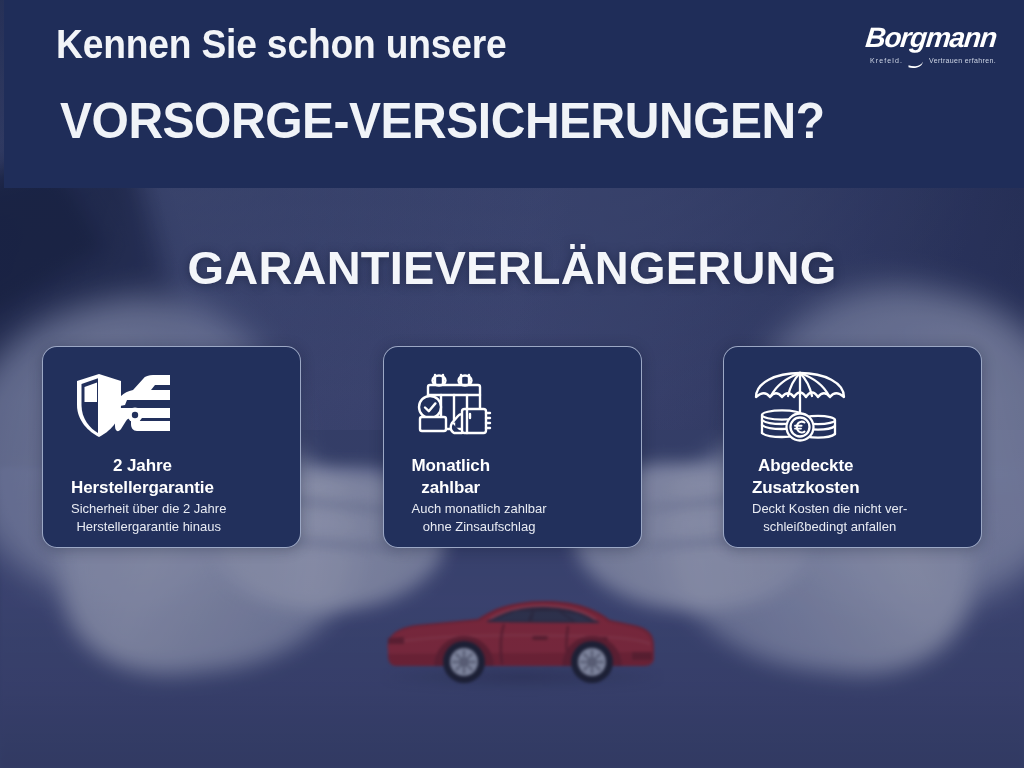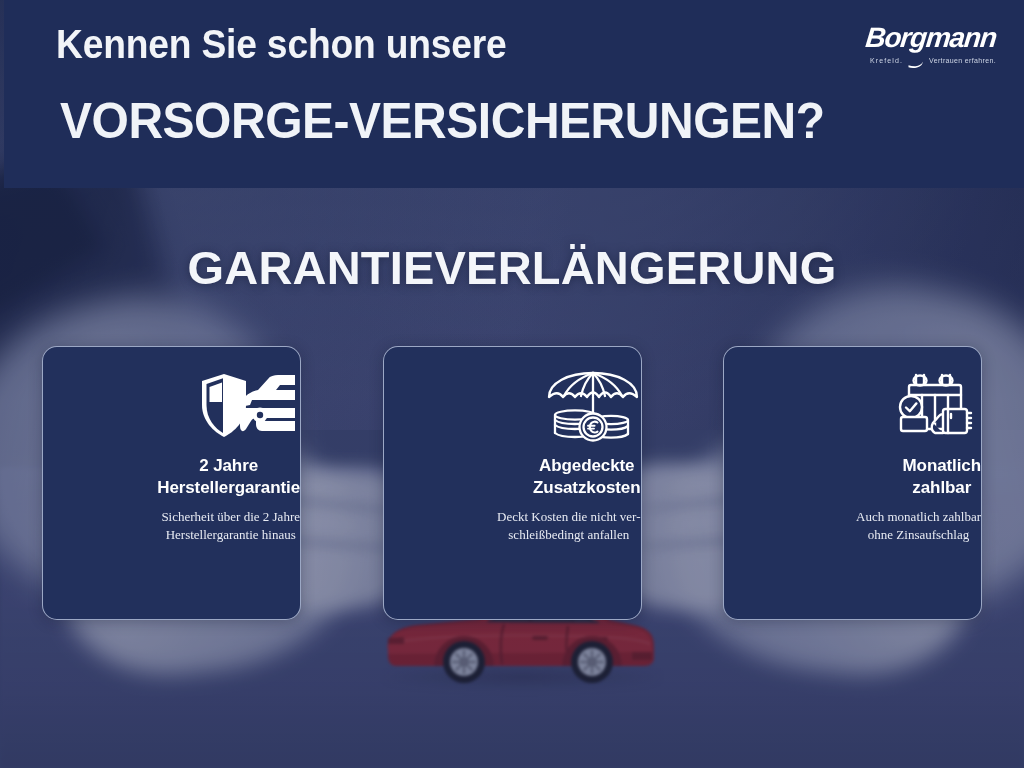--- a/index.html
+++ b/index.html
@@ -260,55 +260,54 @@
     position: absolute;
     left: 42px; top: 346px;
     width: 940px; height: 230px;
     display: flex;
     justify-content: space-between;
     z-index: 7;
   }
   .card {
     position: relative;
     width: 259px;
-    height: 274px;
+    height: 202px;
     box-sizing: border-box;
     border-radius: 15px;
     background: #22305c;
     border: 1px solid rgba(197,208,232,0.75);
     box-shadow: 0 2px 14px rgba(14,20,44,0.30);
     display: flex;
     flex-direction: column;
-    align-items: flex-end;
+    align-items: flex-start;
     padding-top: 22px;
+    padding-left: 28px;
   }
   .card-icon {
     height: 76px;
     display: flex;
     align-items: center;
     justify-content: center;
   }
   .card-title {
     margin-top: 10px;
     font-size: 17px;
     font-weight: bold;
     color: #ffffff;
     text-align: center;
     line-height: 1.32;
     letter-spacing: -0.1px;
     white-space: pre-line;
   }
   .card-body {
-    margin-top: 8px;
     font-size: 13px;
     color: #e8ebf3;
     text-align: center;
     line-height: 1.42;
     white-space: pre-line;
-    font-family: Liberation Serif, serif;
   }
 </style>
 </head>
 <body>
 
 <div id="banner">
 
   <div class="photo">
     <div class="bg-wall"></div>
     <div class="bg-monitor"></div>
@@ -422,60 +421,20 @@
         </svg>
       </div>
       <div class="card-title">2 Jahre
 Herstellergarantie</div>
       <div class="card-body">Sicherheit über die 2 Jahre
 Herstellergarantie hinaus</div>
     </div>
 
     <div class="card">
       <div class="card-icon">
-        <svg width="96" height="72" viewBox="0 0 96 72" xmlns="http://www.w3.org/2000/svg" fill="none" stroke="#ffffff" stroke-width="2.3" stroke-linejoin="round" stroke-linecap="round">
-
-          <path d="M4 26 C4 12 23 2 48 2 C73 2 92 12 92 26 C86 21 82 21 78 26 C74 21 70 21 66 26 C62 20 58 20 54 26 C50 20 46 20 42 26 C38 21 34 21 30 26 C26 21 22 21 18 26 C14 21 10 21 4 26 Z"></path>
-
-          <path d="M48 2 C42 8 38 16 36 25"></path>
-          <path d="M48 2 C54 8 58 16 60 25"></path>
-          <path d="M48 2 C48 9 48 18 48 25"></path>
-          <path d="M48 2 C34 7 24 15 19 25"></path>
-          <path d="M48 2 C62 7 72 15 77 25"></path>
-
-          <path d="M48 26 L48 46"></path>
-
-          <ellipse cx="30" cy="44" rx="20" ry="4.6"></ellipse>
-          <path d="M10 44 L10 62"></path>
-            <path d="M50 44 L50 62"></path>
-          <path d="M10 49 C13 51.6 22 53 30 53 C38 53 47 51.6 50 49"></path>
-          <path d="M10 54 C13 56.6 22 58 30 58 C38 58 47 56.6 50 54"></path>
-          <path d="M10 62 C13 64.6 22 66 30 66 C38 66 47 64.6 50 62"></path>
-
-          <ellipse cx="66" cy="49" rx="17" ry="4.2"></ellipse>
-          <path d="M49 49 L49 63"></path>
-            <path d="M83 49 L83 63"></path>
-          <path d="M49 55 C52 57.4 59 58.6 66 58.6 C73 58.6 80 57.4 83 55"></path>
-          <path d="M49 63 C52 65.4 59 66.6 66 66.6 C73 66.6 80 65.4 83 63"></path>
-
-          <circle cx="48" cy="56" r="13.5" fill="#22305c"></circle>
-          <circle cx="48" cy="56" r="9.5"></circle>
-          <path d="M52.5 51.5 C50.6 50.2 47.4 50.4 46 52.4 C44.2 54.9 44.6 58.4 46.6 60.3 C48.2 61.8 50.9 61.8 52.5 60.6" stroke-width="2.1"></path>
-          <path d="M43 54.8 L49.6 54.8" stroke-width="1.9"></path>
-          <path d="M43 57.6 L49 57.6" stroke-width="1.9"></path>
-        </svg>
-      </div>
-      <div class="card-title">Abgedeckte
-Zusatzkosten</div>
-      <div class="card-body">Deckt Kosten die nicht ver-
-schleißbedingt anfallen</div>
-    </div>
-
-    <div class="card">
-      <div class="card-icon">
         <svg width="88" height="72" viewBox="0 0 88 72" xmlns="http://www.w3.org/2000/svg" fill="none" stroke="#ffffff" stroke-width="2.4" stroke-linejoin="round" stroke-linecap="round">
 
           <path d="M23 4 L23 13"></path>
             <path d="M31 4 L31 13"></path>
           <path d="M49 4 L49 13"></path>
             <path d="M57 4 L57 13"></path>
           <ellipse cx="27" cy="9.5" rx="6.5" ry="5"></ellipse>
           <ellipse cx="53" cy="9.5" rx="6.5" ry="5"></ellipse>
 
           <rect x="16" y="14" width="52" height="44" rx="2"></rect>
@@ -500,14 +459,54 @@
             <path d="M74 57 L78 57"></path>
           <path d="M40 52 C38 55 38 60 42 62 L50 62" fill="#22305c"></path>
         </svg>
       </div>
       <div class="card-title">Monatlich
 zahlbar</div>
       <div class="card-body">Auch monatlich zahlbar
 ohne Zinsaufschlag</div>
     </div>
 
+    <div class="card">
+      <div class="card-icon">
+        <svg width="96" height="72" viewBox="0 0 96 72" xmlns="http://www.w3.org/2000/svg" fill="none" stroke="#ffffff" stroke-width="2.3" stroke-linejoin="round" stroke-linecap="round">
+
+          <path d="M4 26 C4 12 23 2 48 2 C73 2 92 12 92 26 C86 21 82 21 78 26 C74 21 70 21 66 26 C62 20 58 20 54 26 C50 20 46 20 42 26 C38 21 34 21 30 26 C26 21 22 21 18 26 C14 21 10 21 4 26 Z"></path>
+
+          <path d="M48 2 C42 8 38 16 36 25"></path>
+          <path d="M48 2 C54 8 58 16 60 25"></path>
+          <path d="M48 2 C48 9 48 18 48 25"></path>
+          <path d="M48 2 C34 7 24 15 19 25"></path>
+          <path d="M48 2 C62 7 72 15 77 25"></path>
+
+          <path d="M48 26 L48 46"></path>
+
+          <ellipse cx="30" cy="44" rx="20" ry="4.6"></ellipse>
+          <path d="M10 44 L10 62"></path>
+            <path d="M50 44 L50 62"></path>
+          <path d="M10 49 C13 51.6 22 53 30 53 C38 53 47 51.6 50 49"></path>
+          <path d="M10 54 C13 56.6 22 58 30 58 C38 58 47 56.6 50 54"></path>
+          <path d="M10 62 C13 64.6 22 66 30 66 C38 66 47 64.6 50 62"></path>
+
+          <ellipse cx="66" cy="49" rx="17" ry="4.2"></ellipse>
+          <path d="M49 49 L49 63"></path>
+            <path d="M83 49 L83 63"></path>
+          <path d="M49 55 C52 57.4 59 58.6 66 58.6 C73 58.6 80 57.4 83 55"></path>
+          <path d="M49 63 C52 65.4 59 66.6 66 66.6 C73 66.6 80 65.4 83 63"></path>
+
+          <circle cx="48" cy="56" r="13.5" fill="#22305c"></circle>
+          <circle cx="48" cy="56" r="9.5"></circle>
+          <path d="M52.5 51.5 C50.6 50.2 47.4 50.4 46 52.4 C44.2 54.9 44.6 58.4 46.6 60.3 C48.2 61.8 50.9 61.8 52.5 60.6" stroke-width="2.1"></path>
+          <path d="M43 54.8 L49.6 54.8" stroke-width="1.9"></path>
+          <path d="M43 57.6 L49 57.6" stroke-width="1.9"></path>
+        </svg>
+      </div>
+      <div class="card-title">Abgedeckte
+Zusatzkosten</div>
+      <div class="card-body">Deckt Kosten die nicht ver-
+schleißbedingt anfallen</div>
+    </div>
+
   </div>
 </div>
 
 </body></html>

